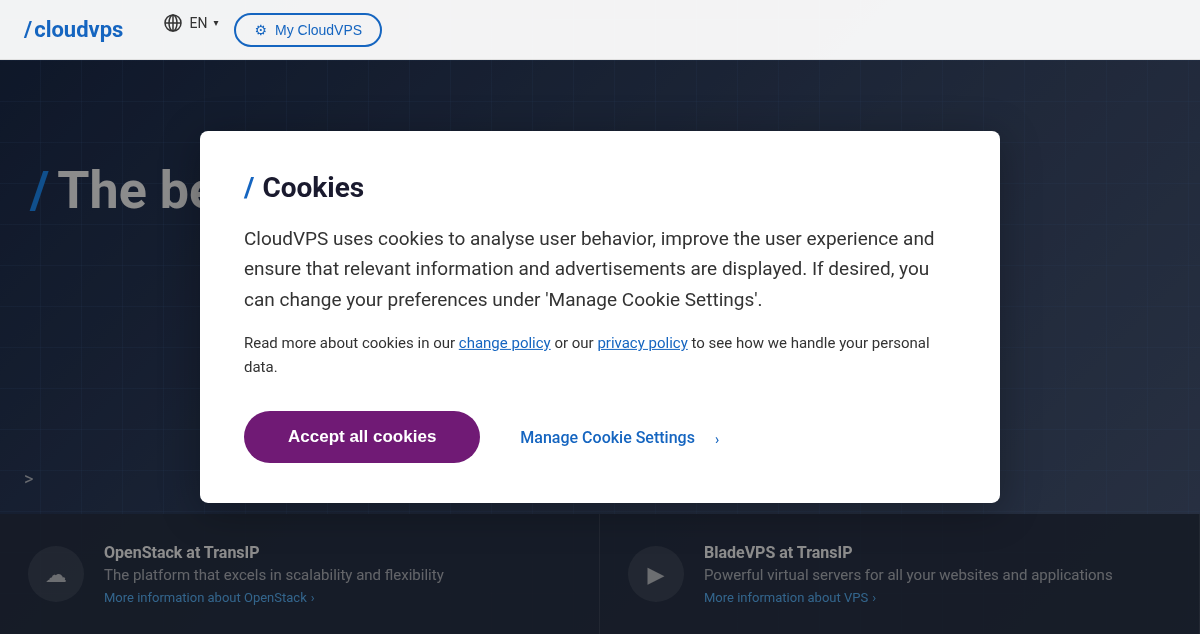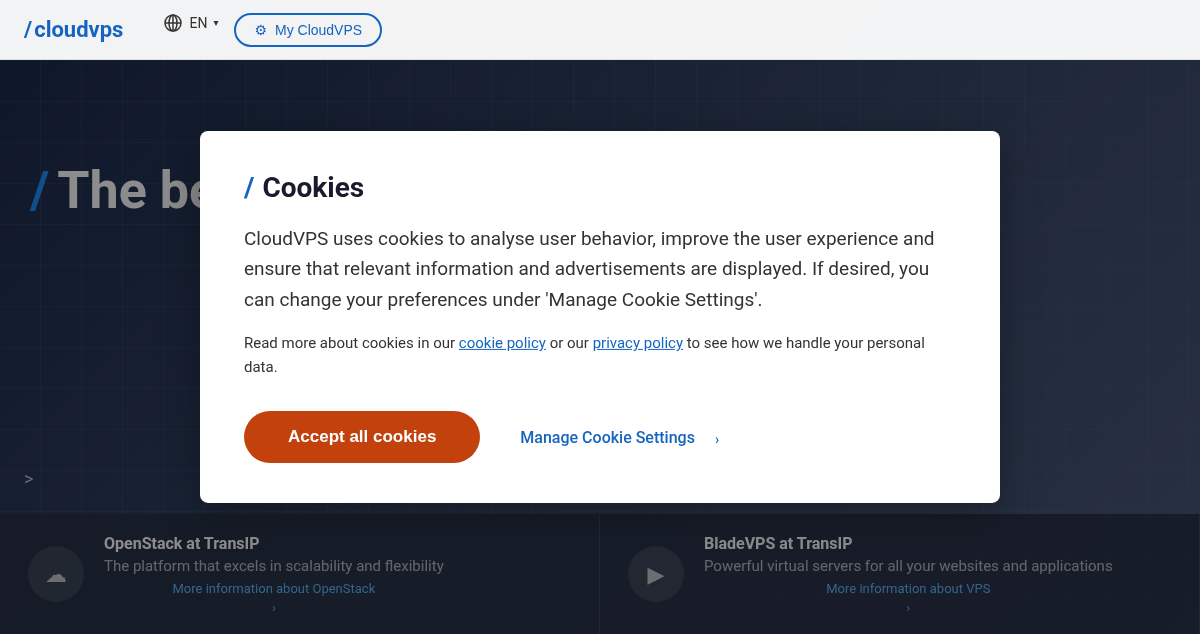--- a/index.html
+++ b/index.html
@@ -176,21 +176,21 @@
       color: #1565c0;
       text-decoration: underline;
       cursor: pointer;
     }
     .cookie-actions {
       display: flex;
       align-items: center;
       gap: 40px;
     }
     .accept-btn {
-      background: #c2410c;
+      background: #701a75;
       color: white;
       border: none;
       border-radius: 28px;
       padding: 16px 44px;
       font-size: 17px;
       font-weight: 600;
       cursor: pointer;
       white-space: nowrap;
     }
     .manage-link {
@@ -251,21 +251,20 @@
       color: rgba(255,255,255,0.65);
       margin-bottom: 6px;
     }
     .card-link {
       font-size: 13px;
       color: #5db8ff;
       cursor: pointer;
       display: flex;
       align-items: center;
       gap: 4px;
-      flex-direction: column;
     }
 
     
     .hero-arrow {
       position: absolute;
       bottom: 145px;
       left: 24px;
       z-index: 4;
       color: white;
       font-size: 18px;
@@ -311,21 +310,21 @@
 
 <div class="hero-arrow">&gt;</div>
 
 <div class="cookie-modal">
   <div class="cookie-title-row">
     <span class="cookie-slash">/</span>
     <h2 class="cookie-title">Cookies</h2>
   </div>
   <p class="cookie-desc">CloudVPS uses cookies to analyse user behavior, improve the user experience and ensure that relevant information and advertisements are displayed. If desired, you can change your preferences under 'Manage Cookie Settings'.</p>
   <p class="cookie-link-row">
-    <span>Read more about cookies in our </span><a class="cookie-link">cookie policy</a><span> or our </span><a class="cookie-link">privacy policy</a><span> to see how we handle your personal data.</span>
+    <span>Read more about cookies in our </span><a class="cookie-link">change policy</a><span> or our </span><a class="cookie-link">privacy policy</a><span> to see how we handle your personal data.</span>
   </p>
   <div class="cookie-actions">
     <button class="accept-btn">Accept all cookies</button>
     <a class="manage-link">
       <span>Manage Cookie Settings</span>
       <span class="chevron-right">›</span>
     </a>
   </div>
 </div>
 

